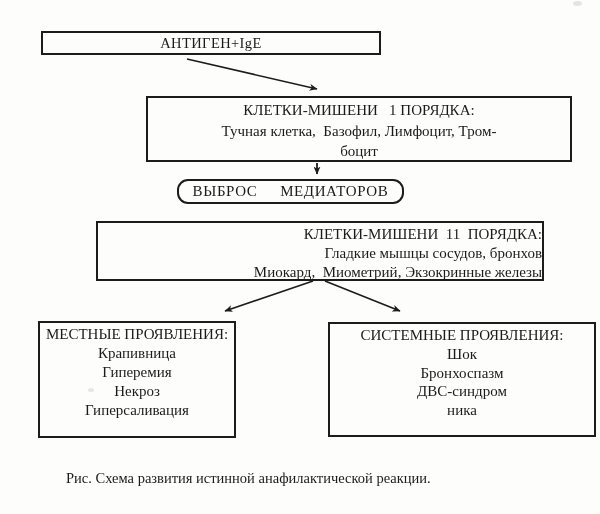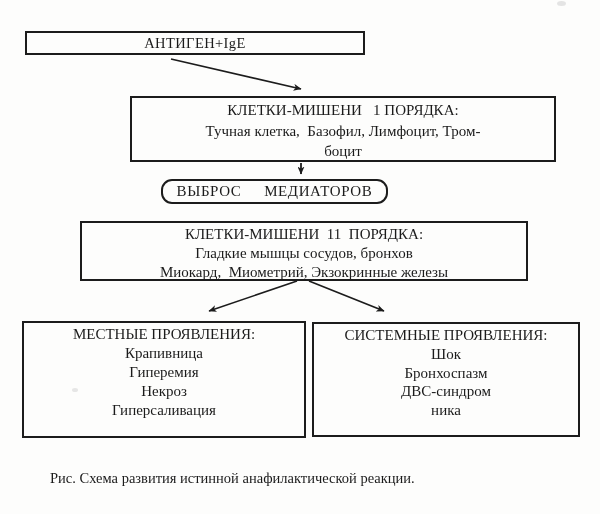--- a/index.html
+++ b/index.html
@@ -4,21 +4,21 @@
 <style>
   * { margin: 0; padding: 0; box-sizing: border-box; }
   html, body { width: 600px; height: 514px; }
   body {
     background: #fdfdfc;
     font-family: "Liberation Serif", "DejaVu Serif", serif;
     color: #1b1b1b;
     position: relative;
     overflow: hidden;
   }
-  .canvas { position: absolute; inset: 0; }
+  .canvas { position: absolute; inset: 0; margin-left: 16px; }
   .box {
     position: absolute;
     border: 2px solid #1c1c1c;
     background: #fdfdfc;
     text-align: center;
     color: #1b1b1b;
   }
   .line { white-space: pre-wrap; }
   .box-title { white-space: pre-wrap; }
 
@@ -29,24 +29,24 @@
   
   .box-targets1 { left: 130px; top: 96px; width: 426px; height: 66px;
     font-size: 15px; line-height: 20.5px; padding-top: 2px; }
 
   
   .box-mediators { left: 161px; top: 179px; width: 227px; height: 25px;
     font-size: 15px; line-height: 21px; letter-spacing: 0.6px; word-spacing: 7px; border-radius: 11px; }
 
   
   .box-targets2 { left: 80px; top: 221px; width: 448px; height: 60px;
-    font-size: 15px; line-height: 18.8px; padding-top: 2px; }
+    font-size: 15px; line-height: 18.8px; padding-top: 2px; text-align: right; }
 
   
-  .box-local { left: 22px; top: 321px; width: 284px; height: 117px;
+  .box-local { left: 22px; top: 321px; width: 198px; height: 117px;
     font-size: 15px; line-height: 19px; padding-top: 2px; }
   .box-systemic { left: 312px; top: 322px; width: 268px; height: 115px;
     font-size: 15px; line-height: 18.8px; padding-top: 2px; }
 
   .caption {
     position: absolute; left: 50px; top: 470px;
     font-size: 14.5px; color: #1b1b1b; text-align: right;
   }
 
   .arrows { position: absolute; inset: 0; width: 600px; height: 514px; pointer-events: none; }

